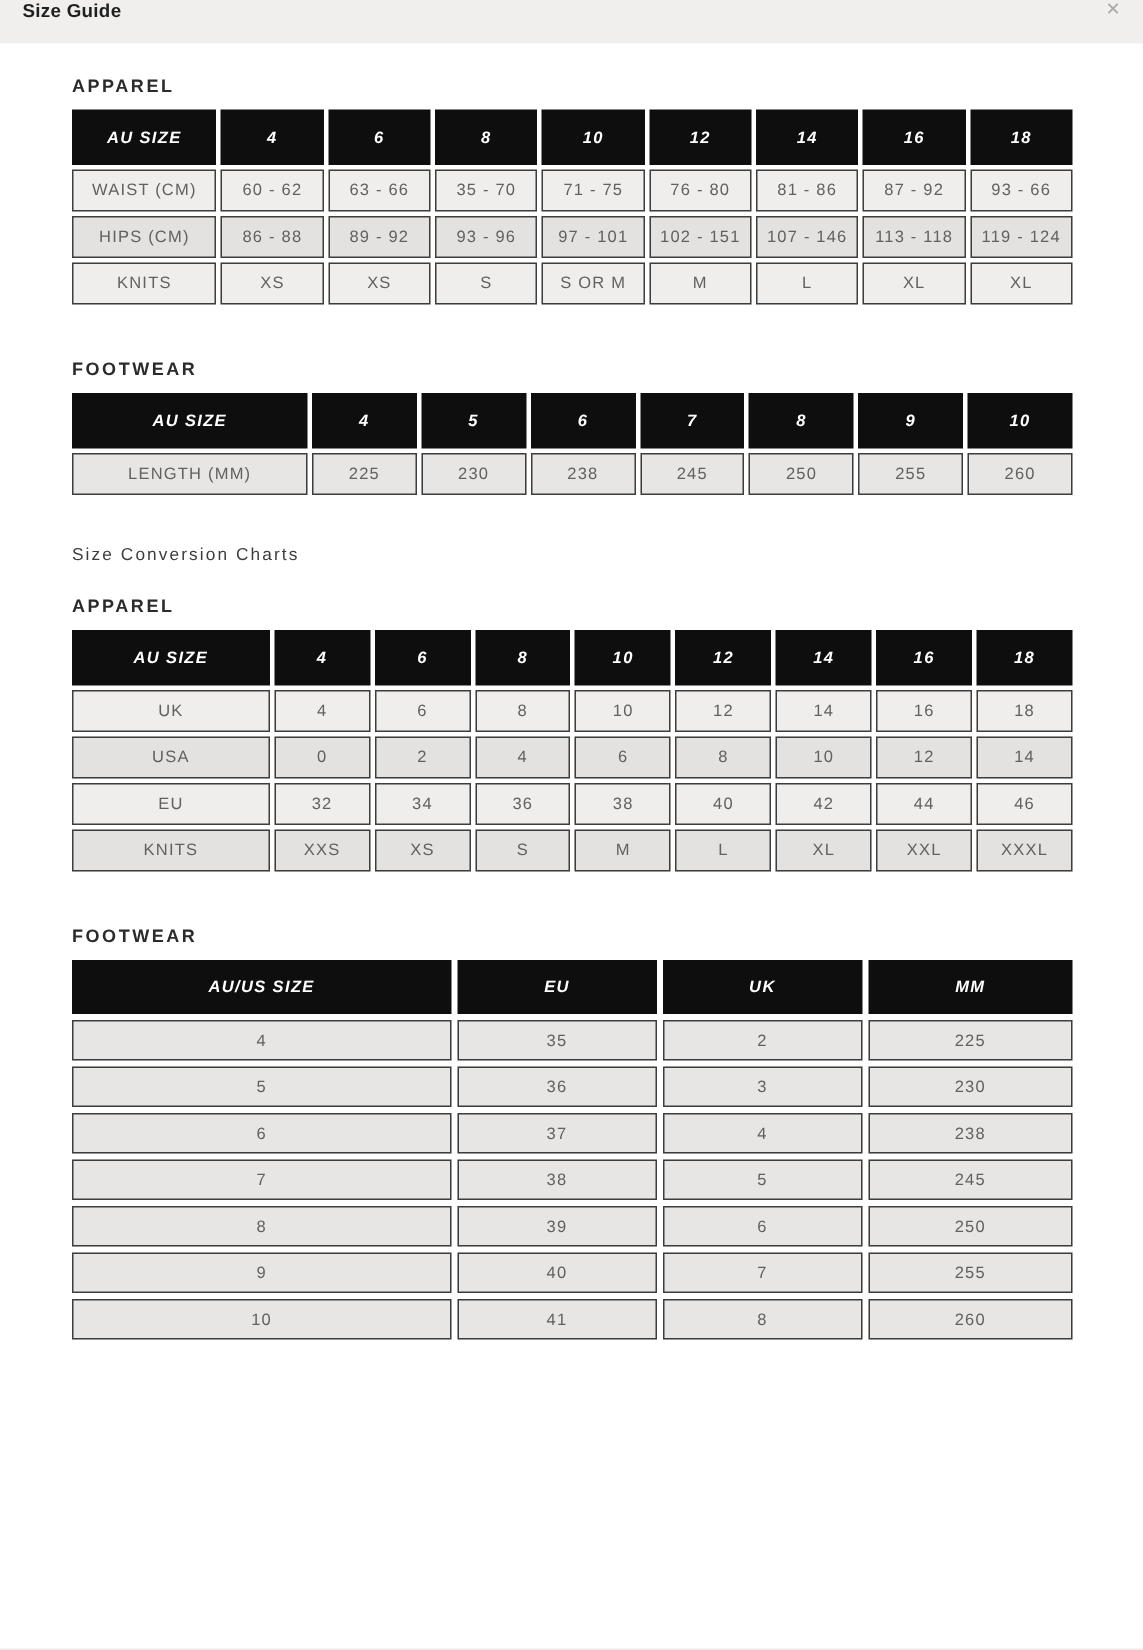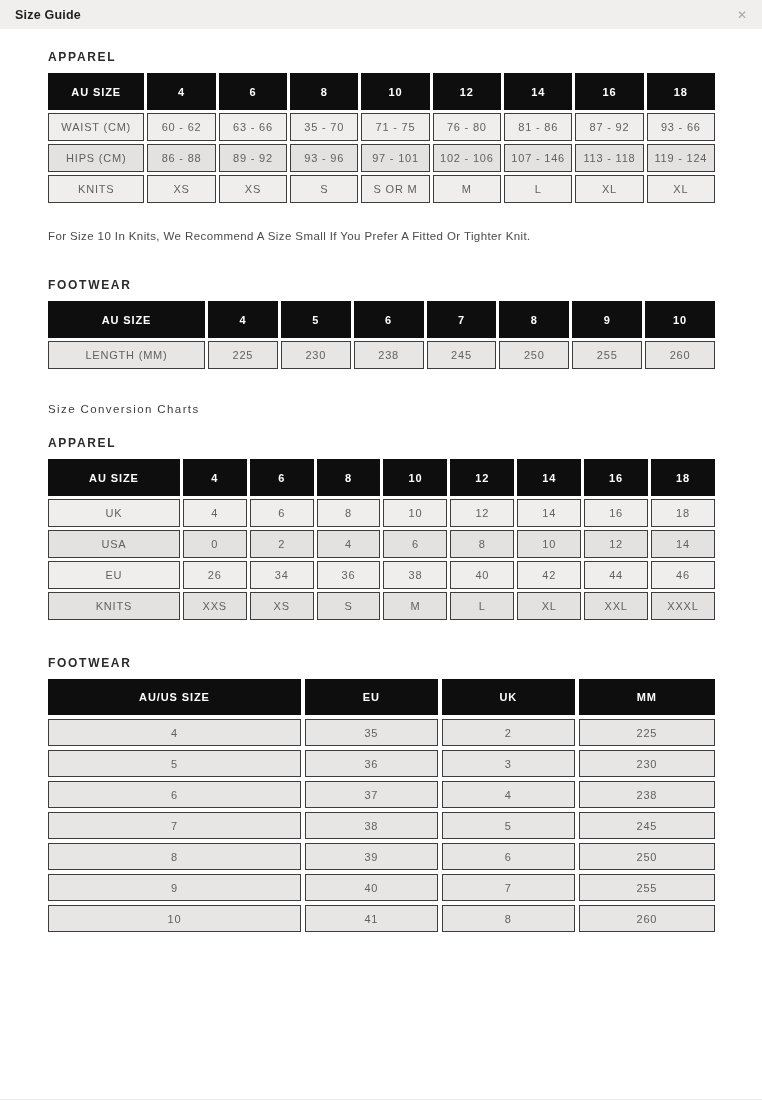--- a/index.html
+++ b/index.html
@@ -2,21 +2,21 @@
 <html><head>
 <meta charset="utf-8">
 <style>
   * { box-sizing: border-box; margin: 0; padding: 0; }
   html, body { width: 762px; background: #ffffff; font-family: "Liberation Sans", sans-serif; }
   .page { width: 762px; height: 1100px; background: #ffffff; border-bottom: 1px solid #edebea; overflow: hidden; }
 
   
   .modal-header {
     height: 29px; background: #f0efee;
-    display: flex; align-items: center; justify-content: space-between;
+    display: flex; align-items: flex-start; justify-content: space-between;
     padding: 0 15px;
   }
   .modal-title { font-size: 12.5px; font-weight: bold; color: #1f1f1f; letter-spacing: 0.2px; }
   .close-btn { font-size: 12px; color: #a8a8a8; cursor: pointer; line-height: 1; font-weight: 400; }
 
   .content { padding: 0 47px 0 48px; }
 
   .eyebrow { font-size: 11.5px; color: #3d3d3d; letter-spacing: 1.4px; }
   .section-label { font-size: 12px; font-weight: bold; color: #2b2b2b; letter-spacing: 1.7px; }
 
@@ -30,21 +30,21 @@
   .note { font-size: 11.5px; color: #4a4a4a; letter-spacing: 0.4px; }
 
   
   table.size-table {
     border-collapse: separate; border-spacing: 3px;
     table-layout: fixed; width: calc(100% + 6px); margin: -3px;
   }
   table.size-table th {
     background: #0e0e0e; color: #ffffff;
     font-size: 11px; font-weight: bold; letter-spacing: 0.9px;
-    height: 37px; text-align: center; padding: 0 2px;
+    height: 37px; text-align: center; padding: 0 2px; font-style: italic;
   }
   table.size-table td {
     border: 1px solid #3d3d3d; color: #616161;
     font-size: 11px; letter-spacing: 0.8px;
     height: 28px; text-align: center; padding: 0 2px;
     background: #e7e6e4;
   }
   table.alt-rows tbody tr:nth-child(odd) td { background: #efeeec; }
   table.alt-rows tbody tr:nth-child(even) td { background: #e3e2e0; }
 
@@ -99,41 +99,40 @@
               <td>81 - 86</td>
               <td>87 - 92</td>
               <td>93 - 66</td>
             </tr>
             <tr>
               <td>HIPS (CM)</td>
               <td>86 - 88</td>
               <td>89 - 92</td>
               <td>93 - 96</td>
               <td>97 - 101</td>
-              <td>102 - 106</td>
+              <td>102 - 151</td>
               <td>107 - 146</td>
               <td>113 - 118</td>
               <td>119 - 124</td>
             </tr>
             <tr>
               <td>KNITS</td>
               <td>XS</td>
               <td>XS</td>
               <td>S</td>
               <td>S OR M</td>
               <td>M</td>
               <td>L</td>
               <td>XL</td>
               <td>XL</td>
             </tr>
           </tbody>
         </table>
     </div>
 
-    <div class="note mt-note">For Size 10 In Knits, We Recommend A Size Small If You Prefer A Fitted Or Tighter Knit.</div>
 
     <div class="section-label mt-section">FOOTWEAR</div>
     <div class="mt-table">
       <table class="size-table tbl-footwear">
           <thead>
             <tr>
               <th>AU SIZE</th>
               <th>4</th>
               <th>5</th>
               <th>6</th>
@@ -194,21 +193,21 @@
               <td>2</td>
               <td>4</td>
               <td>6</td>
               <td>8</td>
               <td>10</td>
               <td>12</td>
               <td>14</td>
             </tr>
             <tr>
               <td>EU</td>
-              <td>26</td>
+              <td>32</td>
               <td>34</td>
               <td>36</td>
               <td>38</td>
               <td>40</td>
               <td>42</td>
               <td>44</td>
               <td>46</td>
             </tr>
             <tr>
               <td>KNITS</td>

